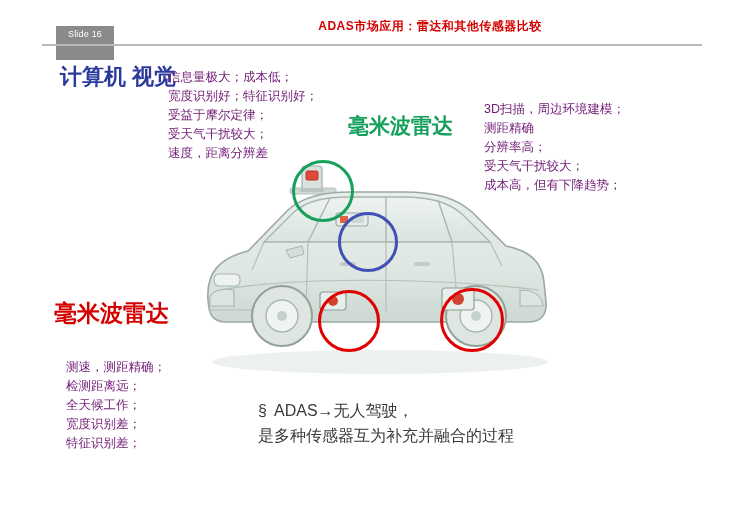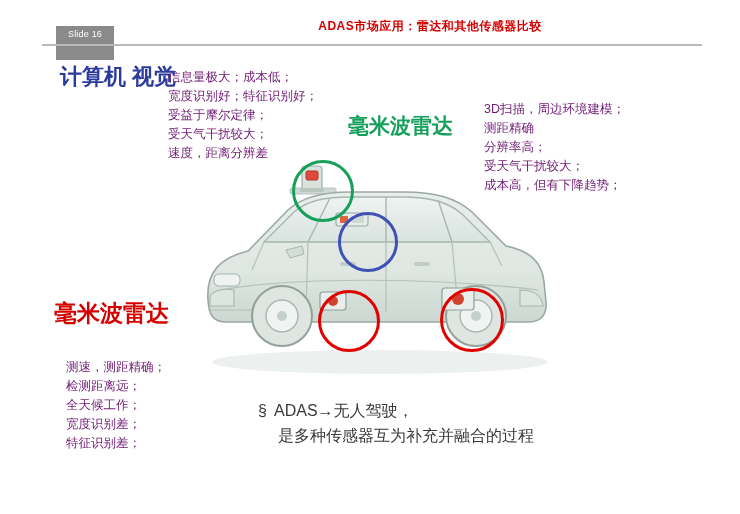--- a/index.html
+++ b/index.html
@@ -104,21 +104,21 @@
     width: 440px;
     color: #3a3a3a;
     font-size: 16px;
     line-height: 25px;
   }
   .conclusion .sect {
     display: inline-block;
     width: 16px;
     color: #3a3a3a;
   }
-  .conclusion .l2 { display: block; margin-left: 20px; }
+  .conclusion .l2 { display: block; }
 
   
   .watermark {
     position: absolute;
     right: 24px;
     bottom: 12px;
     color: #2fbb6e;
     font-size: 15px;
   }
 

